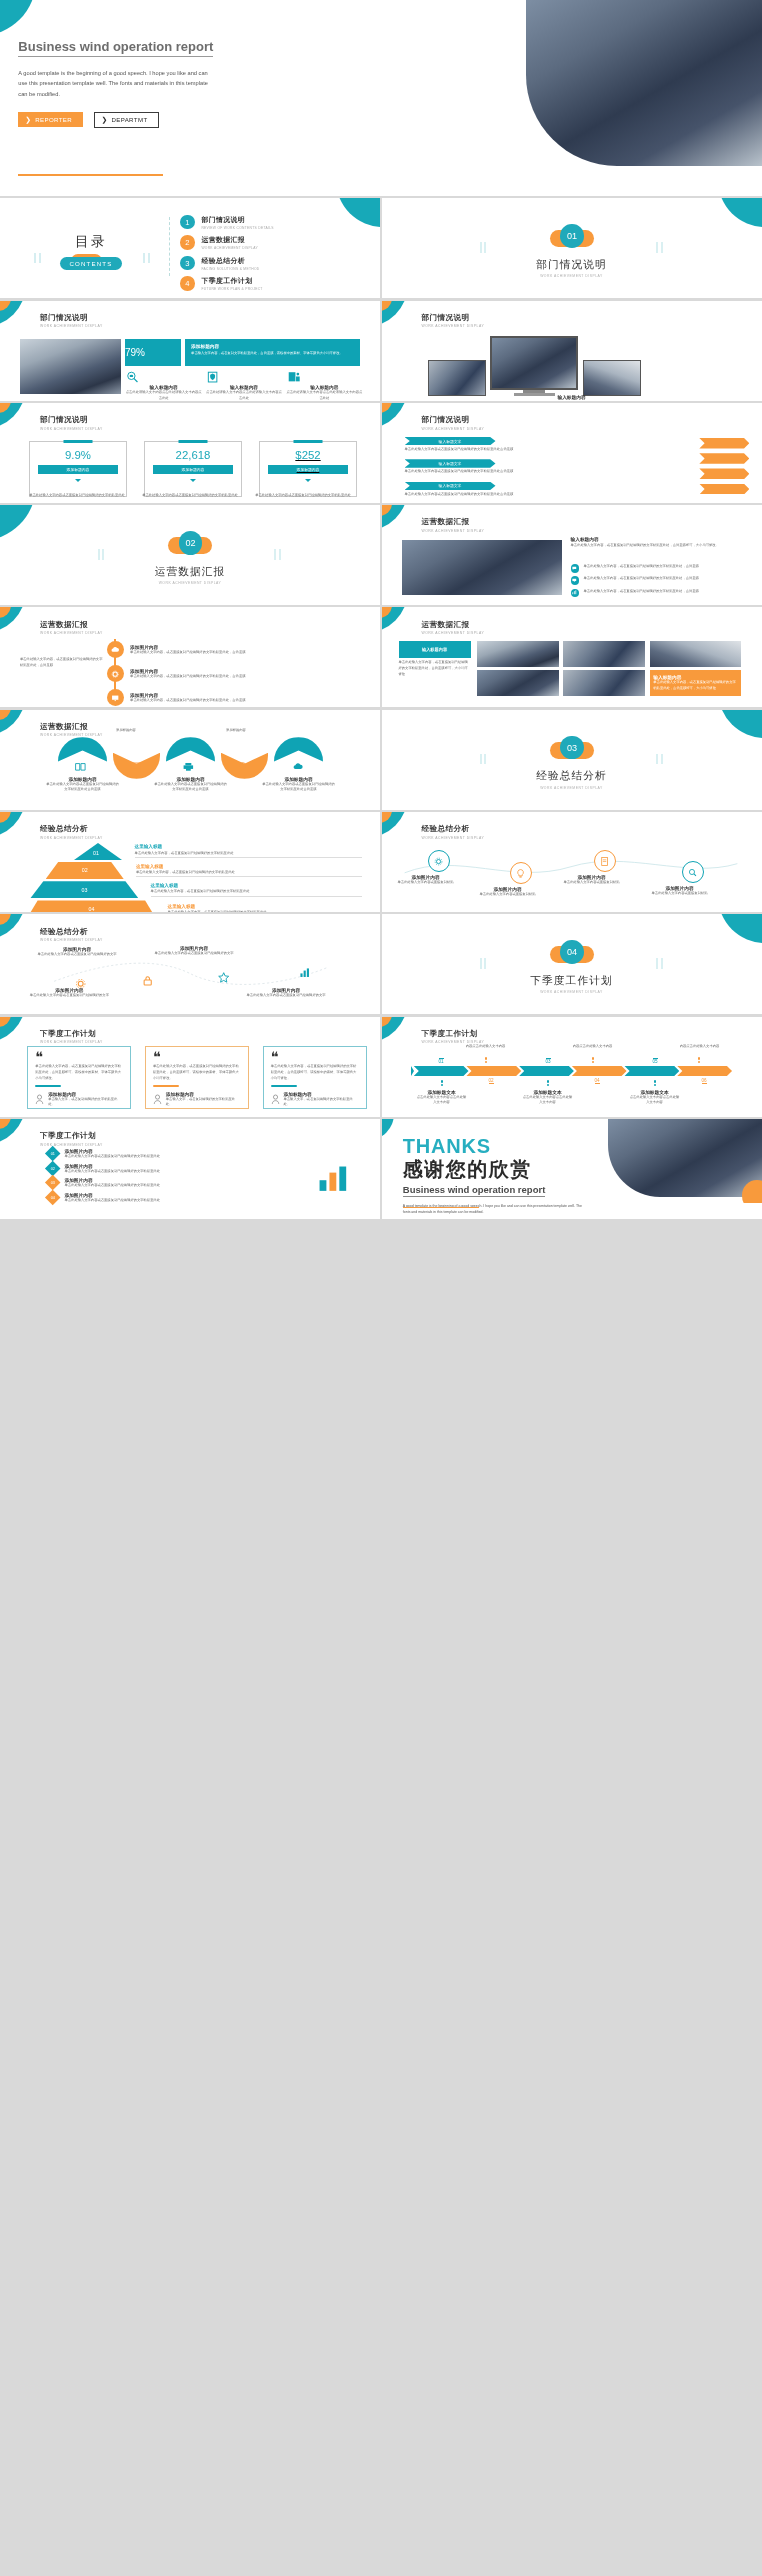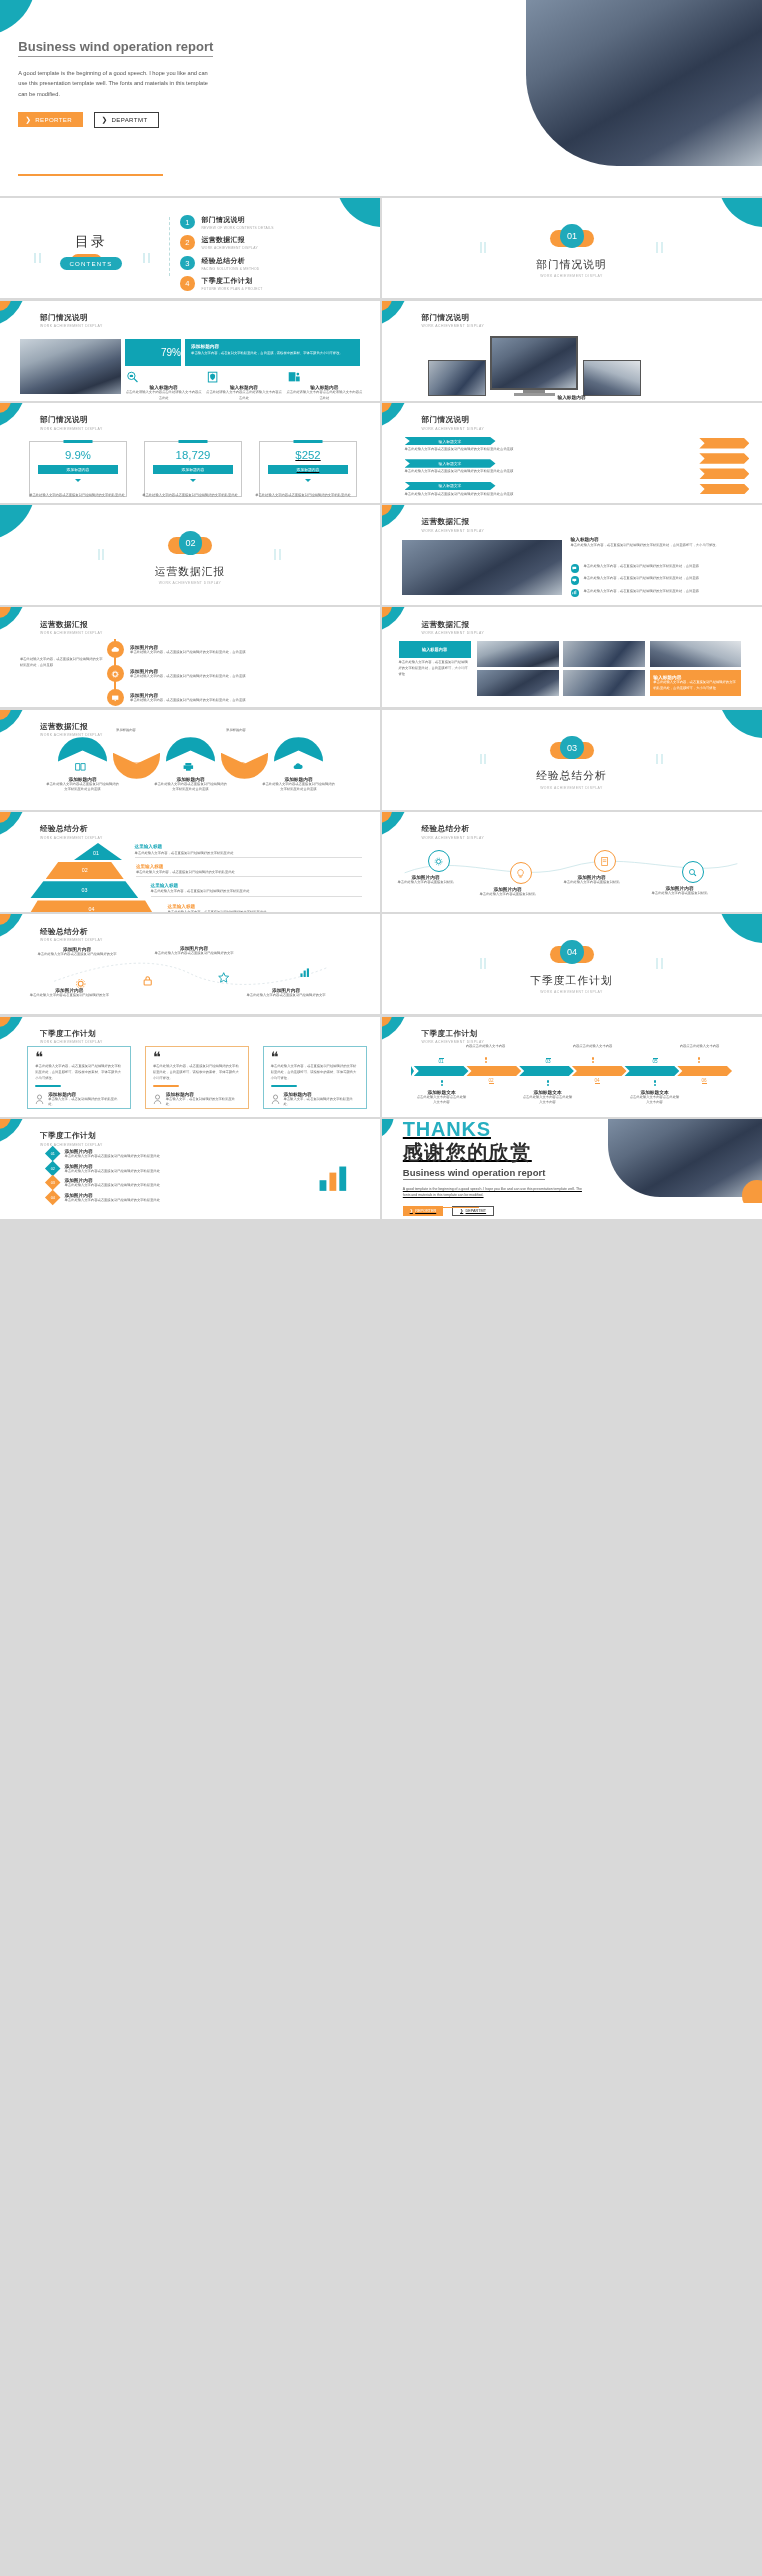--- a/index.html
+++ b/index.html
@@ -216,21 +216,21 @@
   <div class="slide w-half">
     <div class="hdr-blob">
           <div class="t"></div>
           <div class="o"></div>
         </div>
     <div class="sh">
           <div class="cn">部门情况说明</div>
       <div class="en">WORK ACHIEVEMENT DISPLAY</div>
         </div>
     <div class="ph2" style="position:absolute;left:20px;top:38px;width:101px;height:55px;"></div>
-    <div class="tealbox" style="position:absolute;left:125px;top:38px;width:56px;height:27.4px;display:flex;align-items:center;justify-content:flex-end;">
+    <div class="tealbox" style="position:absolute;left:125px;top:38px;width:56px;height:27.4px;display:flex;align-items:center;justify-content:flex-start;">
       <span style="font-size:10px;">79%</span>
     </div>
     <div class="tealbox" style="position:absolute;left:185px;top:38px;width:175px;height:27.4px;padding:4.6px 6.1px;box-sizing:border-box;">
       <div class="mtitle-w">添加标题内容</div>
       <div class="mini-w" style="margin-top:2.3px;">单击输入文字内容，或者复制文字粘贴至此处，言简意赅，该模板中的素材、字体等颜色大小均可修改。</div>
     </div>
     <div style="position:absolute;left:125px;top:70px;width:238px;display:flex;gap:3px;">
       <div style="flex:1;text-align:center;">
         <svg width="15.2" height="12.2" viewBox="0 0 24 20">
               <circle cx="10" cy="8" r="6" fill="none" stroke="#0fa3b4" stroke-width="1.6"></circle>
@@ -299,21 +299,21 @@
         </div>
     <div style="position:absolute;left:29px;top:38px;display:flex;gap:17px;">
       <div class="stat-card" style="width:96px;height:47px;padding-top:6.9px;">
         <div class="stat-cap"></div>
         <div class="stat-num">9.9%</div>
         <div class="stat-btn">添加标题内容</div>
         <div class="tri-d"></div>
       </div>
       <div class="stat-card" style="width:96px;height:47px;padding-top:6.9px;">
         <div class="stat-cap"></div>
-        <div class="stat-num">18,729</div>
+        <div class="stat-num">22,618</div>
         <div class="stat-btn">添加标题内容</div>
         <div class="tri-d"></div>
       </div>
       <div class="stat-card" style="width:96px;height:47px;padding-top:6.9px;text-decoration:underline;">
         <div class="stat-cap"></div>
         <div class="stat-num">$252</div>
         <div class="stat-btn">添加标题内容</div>
         <div class="tri-d"></div>
       </div>
     </div>
@@ -951,21 +951,21 @@
 
   <div class="gap-v"></div>
 
   <div class="slide w-half">
     <div style="position:absolute;left:-13.7px;top:-4.6px;width:26px;height:26px;border-radius:0 0 100% 0;background:#17a9b8;"></div>
     <div style="position:absolute;right:0;top:0;width:160px;height:84px;overflow:hidden;">
       <div style="position:absolute;right:-13.7px;top:-4.6px;width:27.4px;height:27.4px;border-radius:50%;background:#27aec0;"></div>
       <div class="ph" style="position:absolute;left:6.1px;top:0;width:156px;height:78px;border-radius:0 0 0 52px;"></div>
       <div style="position:absolute;right:-10.7px;bottom:-7.6px;width:30.5px;height:30.5px;border-radius:50%;background:#f89a3c;"></div>
     </div>
-    <div style="position:absolute;left:21.3px;top:0;width:191px;text-decoration:underline;">
+    <div style="position:absolute;left:21.3px;top:17px;width:191px;">
       <div class="thx-en">THANKS</div>
       <div class="thx-cn">感谢您的欣赏</div>
       <div class="thx-sub">Business wind operation report</div>
       <div style="font-size:3.5px;color:#555;line-height:1.9;margin-top:5.3px;width:181px;">A good template is the beginning of a good speech. I hope you like and can use this presentation template well. The fonts and materials in this template can be modified.</div>
       <div style="display:flex;gap:9.1px;margin-top:6.9px;">
         <div style="background:#f89a3c;color:#fff;font-size:3.8px;padding:2.3px 6.9px;display:flex;gap:2.3px;align-items:center;">
           <span>❯</span>
           <span>REPORTER</span>
             </div>
         <div style="background:#fff;border:0.8px solid #555;color:#2b2b2b;font-size:3.8px;padding:1.5px 6.9px;display:flex;gap:2.3px;align-items:center;">

